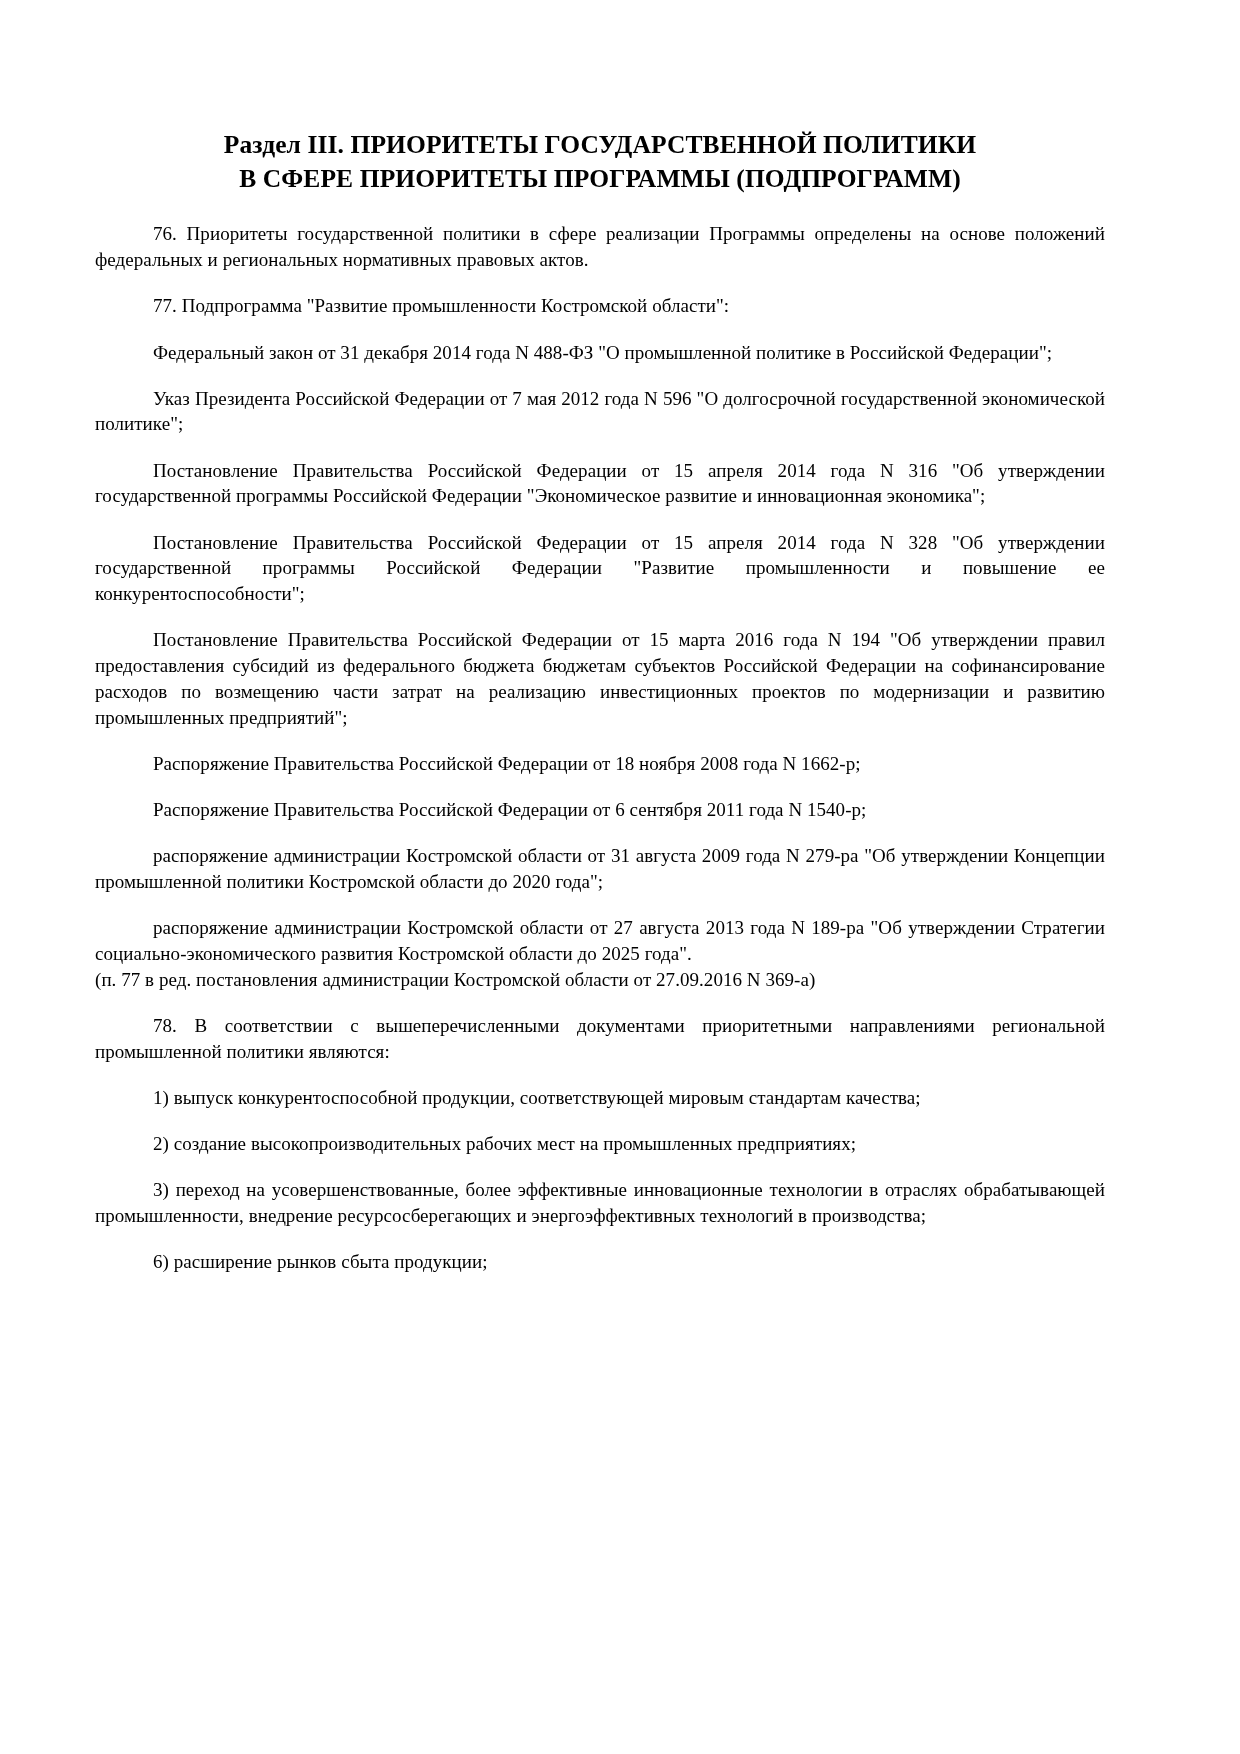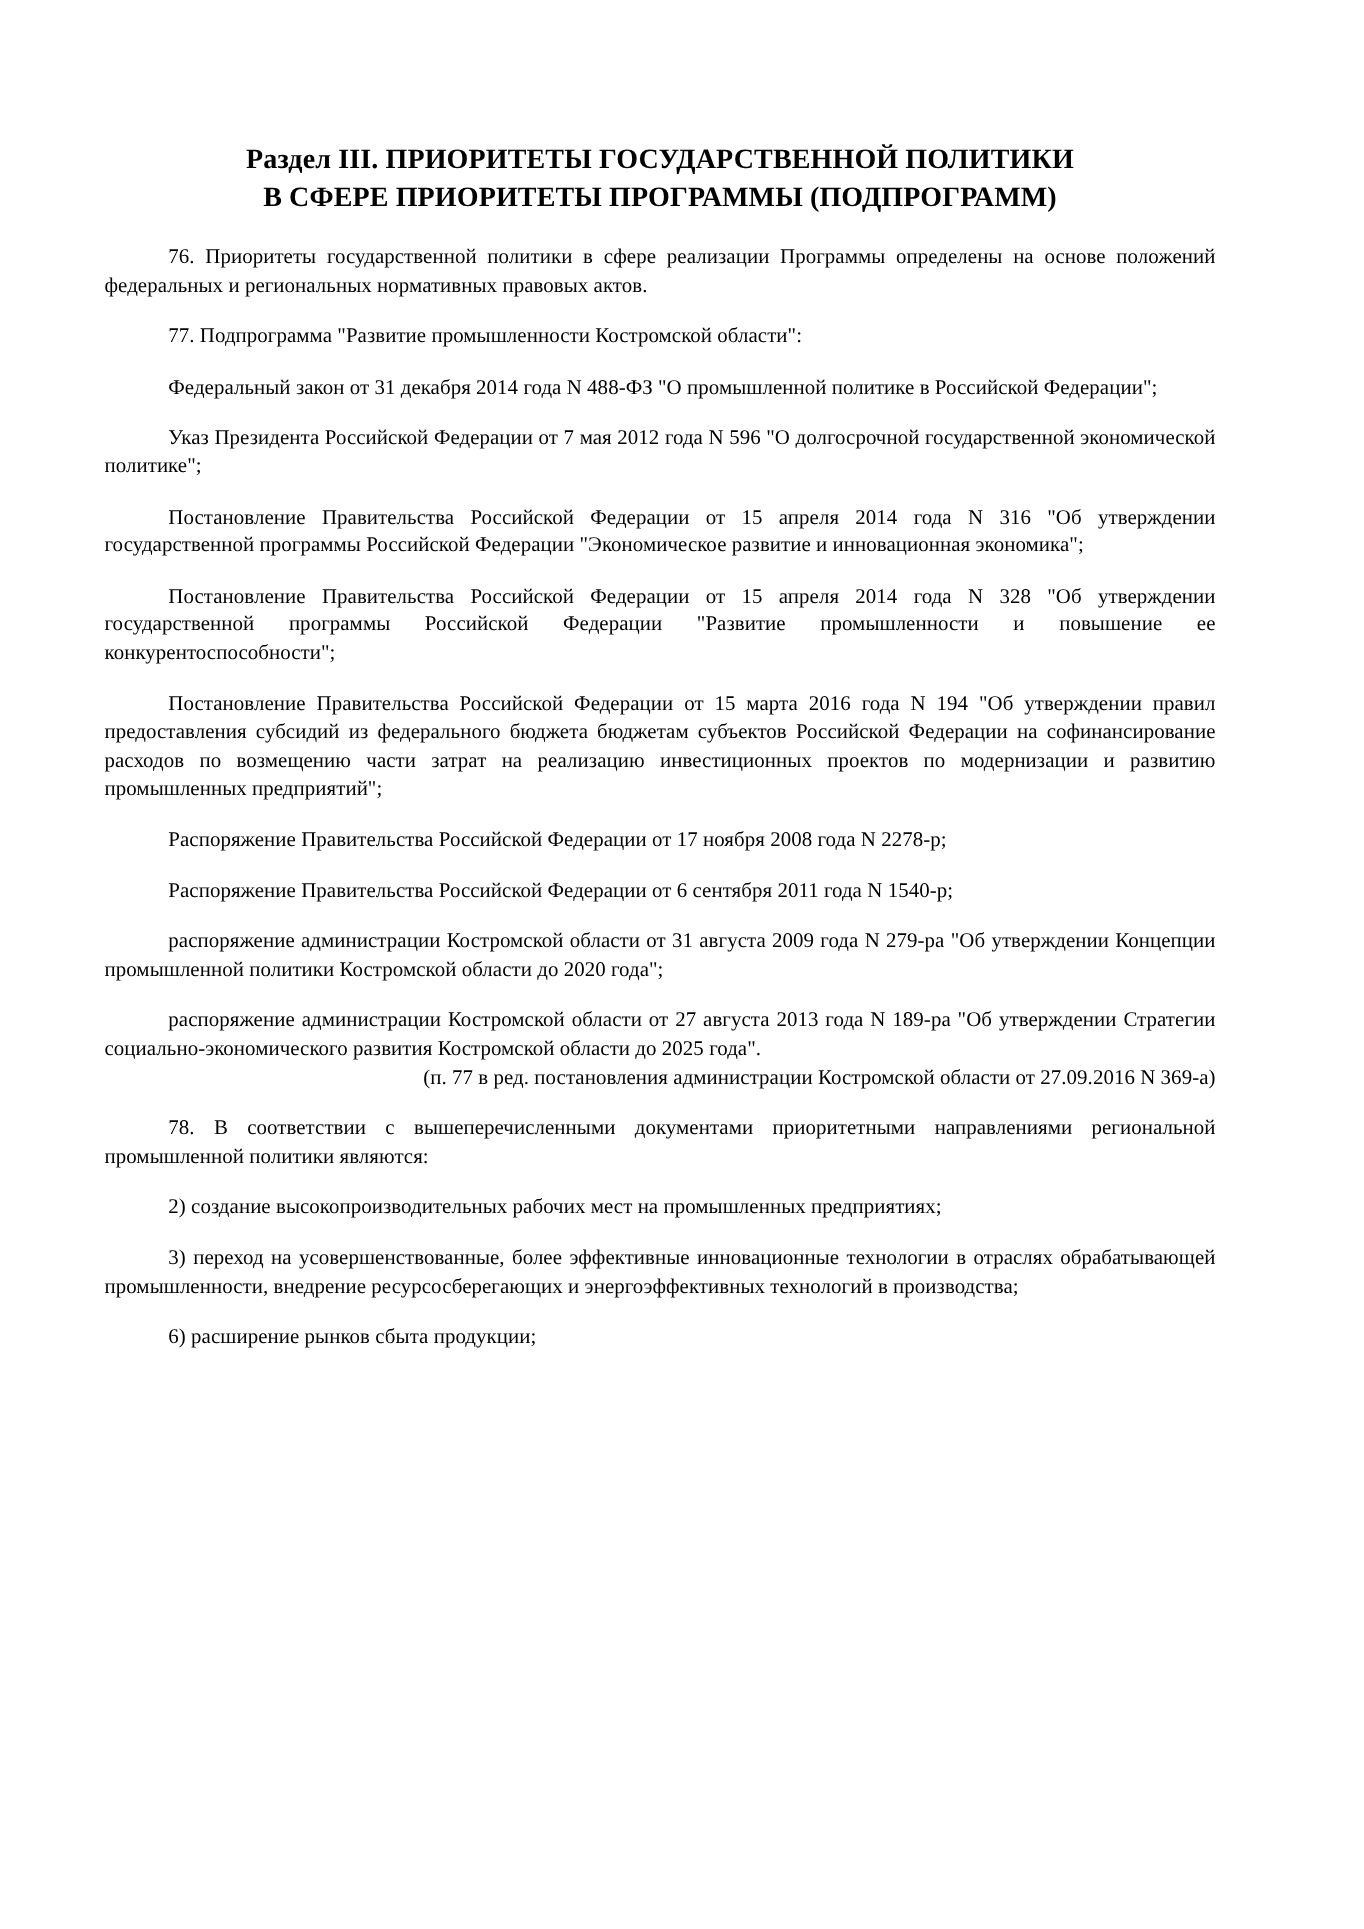--- a/index.html
+++ b/index.html
@@ -41,21 +41,21 @@
     text-indent: 58px;
     letter-spacing: 0.05px;
   }
   p.para.tight {
     margin-bottom: 0;
   }
   p.para.amend {
     text-indent: 0;
     margin-top: 0;
     margin-bottom: 20.5px;
-    text-align: right;
+    text-align: left;
   }
   p.para.single {
     text-align: left;
   }
 </style>
 </head>
 <body>
 
 <div class="page">
 
@@ -71,32 +71,33 @@
   <p class="para">Федеральный закон от 31 декабря 2014 года N 488-ФЗ "О промышленной политике в Российской Федерации";</p>
 
   <p class="para">Указ Президента Российской Федерации от 7 мая 2012 года N 596 "О долгосрочной государственной экономической политике";</p>
 
   <p class="para">Постановление Правительства Российской Федерации от 15 апреля 2014 года N 316 "Об утверждении государственной программы Российской Федерации "Экономическое развитие и инновационная экономика";</p>
 
   <p class="para">Постановление Правительства Российской Федерации от 15 апреля 2014 года N 328 "Об утверждении государственной программы Российской Федерации "Развитие промышленности и повышение ее конкурентоспособности";</p>
 
   <p class="para">Постановление Правительства Российской Федерации от 15 марта 2016 года N 194 "Об утверждении правил предоставления субсидий из федерального бюджета бюджетам субъектов Российской Федерации на софинансирование расходов по возмещению части затрат на реализацию инвестиционных проектов по модернизации и развитию промышленных предприятий";</p>
 
-  <p class="para single">Распоряжение Правительства Российской Федерации от 17 ноября 2008 года N 2278-р;</p>
+  <p class="para single">Распоряжение Правительства Российской Федерации от 18 ноября 2008 года N 1662-р;</p>
 
   <p class="para single">Распоряжение Правительства Российской Федерации от 6 сентября 2011 года N 1540-р;</p>
 
   <p class="para">распоряжение администрации Костромской области от 31 августа 2009 года N 279-ра "Об утверждении Концепции промышленной политики Костромской области до 2020 года";</p>
 
   <p class="para tight">распоряжение администрации Костромской области от 27 августа 2013 года N 189-ра "Об утверждении Стратегии социально-экономического развития Костромской области до 2025 года".</p>
 
   <p class="para amend">(п. 77 в ред. постановления администрации Костромской области от 27.09.2016 N 369-а)</p>
 
   <p class="para">78. В соответствии с вышеперечисленными документами приоритетными направлениями региональной промышленной политики являются:</p>
 
+  <p class="para">1) выпуск конкурентоспособной продукции, соответствующей мировым стандартам качества;</p>
 
   <p class="para single">2) создание высокопроизводительных рабочих мест на промышленных предприятиях;</p>
 
   <p class="para">3) переход на усовершенствованные, более эффективные инновационные технологии в отраслях обрабатывающей промышленности, внедрение ресурсосберегающих и энергоэффективных технологий в производства;</p>
 
   <p class="para single">6) расширение рынков сбыта продукции;</p>
 
 </div>
 
 </body></html>

